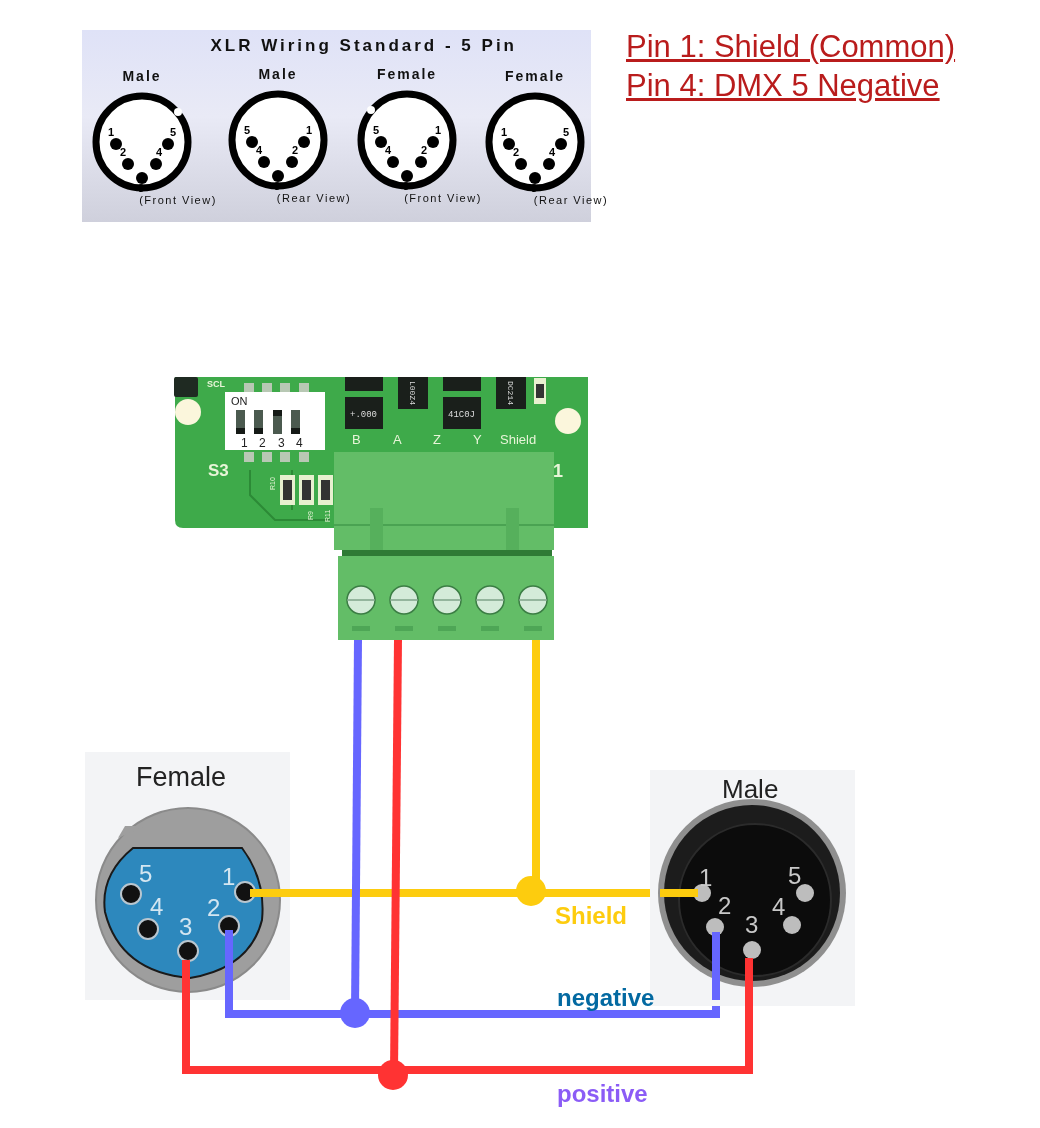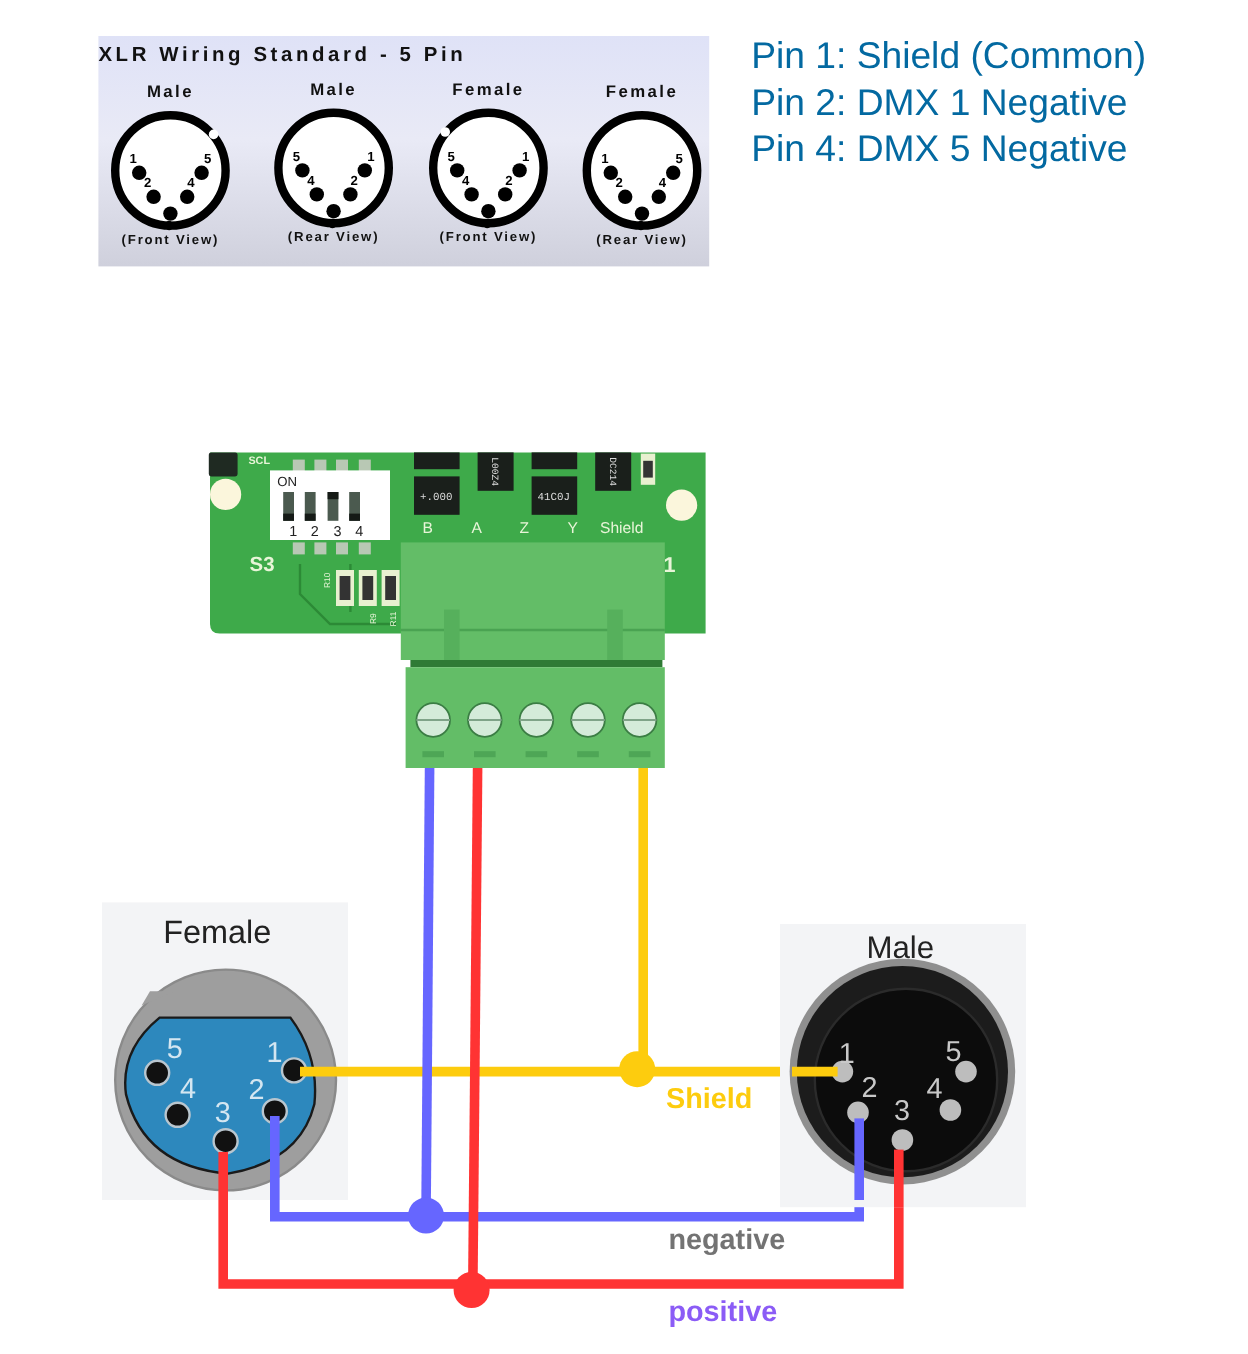--- a/index.html
+++ b/index.html
@@ -1,28 +1,28 @@
 <!DOCTYPE html>
 <html><head>
 <meta charset="utf-8">
 <style>
   html,body{margin:0;padding:0;background:#ffffff;}
   body{width:1040px;height:1128px;position:relative;overflow:hidden;font-family:"Liberation Sans",sans-serif;}
   .abs{position:absolute;}
   
   #std-panel{left:82px;top:30px;width:509px;height:192px;
     background:linear-gradient(180deg,#dfe2f7 0%,#e9eaf6 45%,#cfd0dc 100%);}
-  #std-title{left:0;top:6px;width:435px;text-align:left;font-weight:bold;font-size:17px;letter-spacing:3px;color:#111;}
+  #std-title{left:0;top:6px;width:435px;text-align:right;font-weight:bold;font-size:17px;letter-spacing:3px;color:#111;}
   .std-conn{position:absolute;top:38px;width:120px;height:150px;text-align:center;}
   .std-conn .g{font-weight:bold;font-size:14px;letter-spacing:2px;color:#111;}
-  .std-conn .v{position:absolute;left:0;width:120px;top:126px;font-weight:bold;font-size:11px;letter-spacing:1.5px;color:#111;}
+  .std-conn .v{position:absolute;left:0;width:120px;top:126px;font-weight:normal;font-size:11px;letter-spacing:1.5px;color:#111;padding-left:36px;}
   .std-conn svg{position:absolute;left:8px;top:22px;}
   
   #pin-list{left:626px;top:28px;}
-  #pin-list div{font-size:31px;line-height:38.5px;color:#0369a1;white-space:nowrap;}
+  #pin-list div{font-size:31px;line-height:38.5px;color:#b91c1c;white-space:nowrap;text-decoration:underline;}
   
   .lbl{position:absolute;font-weight:bold;font-size:24px;}
   .conn-title{position:absolute;font-size:27px;color:#222;}
 </style>
 </head>
 <body>
 
 <div id="std-panel" class="abs">
   <div id="std-title" class="abs">XLR Wiring Standard - 5 Pin</div>
 
@@ -96,21 +96,20 @@
       <text x="80" y="46" font-size="11" font-weight="bold" font-family="Liberation Sans, sans-serif">5</text>
       <text x="66" y="66" font-size="11" font-weight="bold" font-family="Liberation Sans, sans-serif">4</text>
       <text x="48" y="102" font-size="11" font-weight="bold" font-family="Liberation Sans, sans-serif">3</text>
     </svg>
     <div class="v">(Rear View)</div>
   </div>
 </div>
 
 <div id="pin-list" class="abs">
   <div>Pin 1: Shield (Common)</div>
-  <div>Pin 2: DMX 1 Negative</div>
   <div>Pin 4: DMX 5 Negative</div>
 </div>
 
 <svg class="abs" style="left:0;top:0" width="1040" height="1128" viewBox="0 0 1040 1128">
 
   <g>
     <path d="M175,377 L588,377 L588,528 L183,528 Q175,528 175,520 Z" fill="#3eaa4a"></path>
     <rect x="174" y="377" width="24" height="20" rx="2" fill="#1f2a22"></rect>
     <text x="207" y="387" font-size="9" font-weight="bold" fill="#e8f5d8" font-family="Liberation Sans, sans-serif">SCL</text>
     <circle cx="188" cy="412" r="13" fill="#fbf6dc"></circle>
@@ -272,14 +271,14 @@
   </g>
 
   <circle cx="531" cy="891" r="15" fill="#fdcc0e"></circle>
   <circle cx="355" cy="1013" r="15" fill="#6666ff"></circle>
   <circle cx="393" cy="1075" r="15" fill="#ff3333"></circle>
 </svg>
 
 <div class="conn-title" style="left:136px;top:762px">Female</div>
 <div class="conn-title" style="left:722px;top:774px;font-size:26px">Male</div>
 <div class="lbl" style="left:555px;top:902px;color:#fdcc0e">Shield</div>
-<div class="lbl" style="left:557px;top:1020px;color:#737373">negative</div>
+<div class="lbl" style="left:557px;top:984px;color:#0369a1">negative</div>
 <div class="lbl" style="left:557px;top:1080px;color:#8b5cf6">positive</div>
 
 </body></html>

